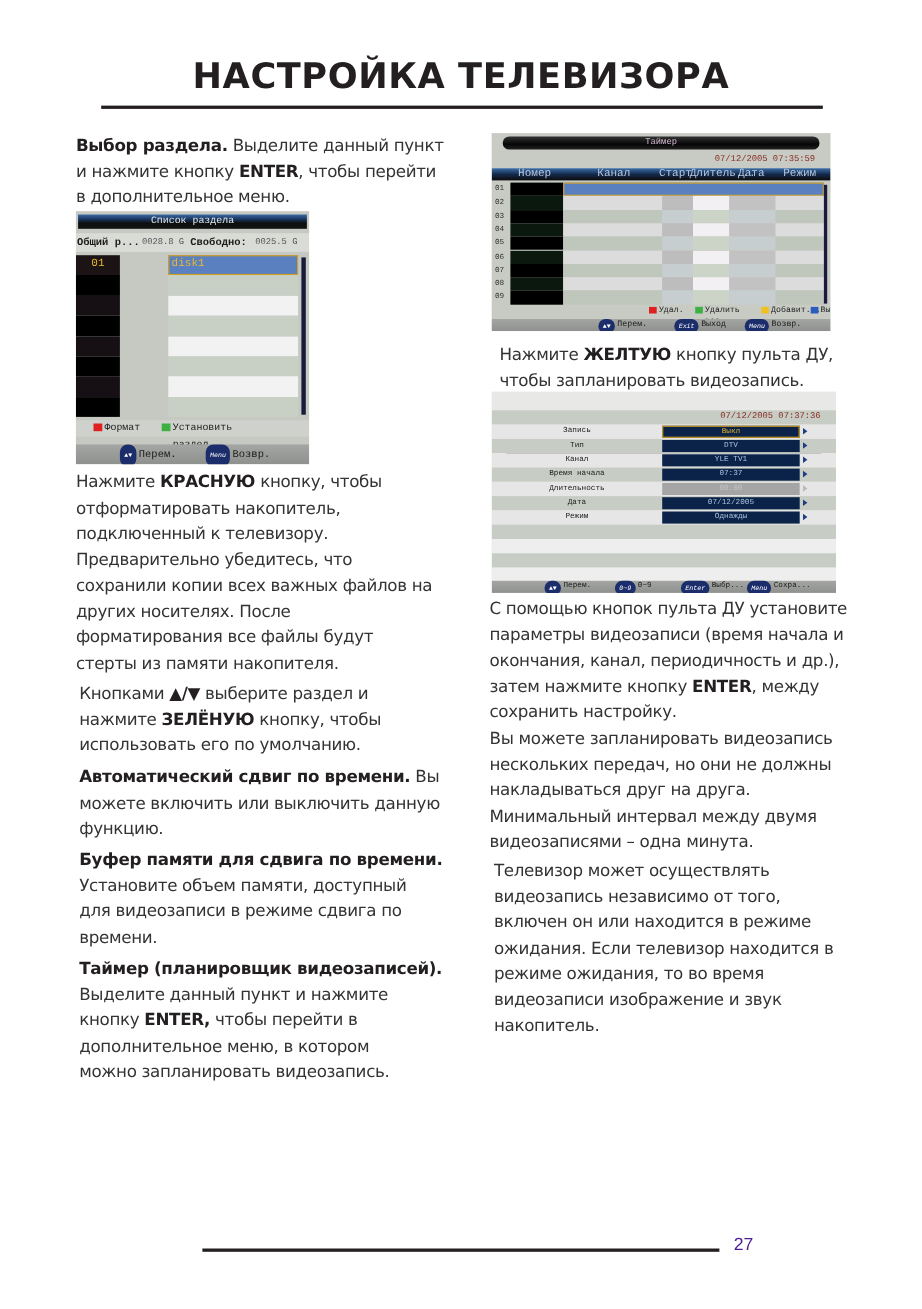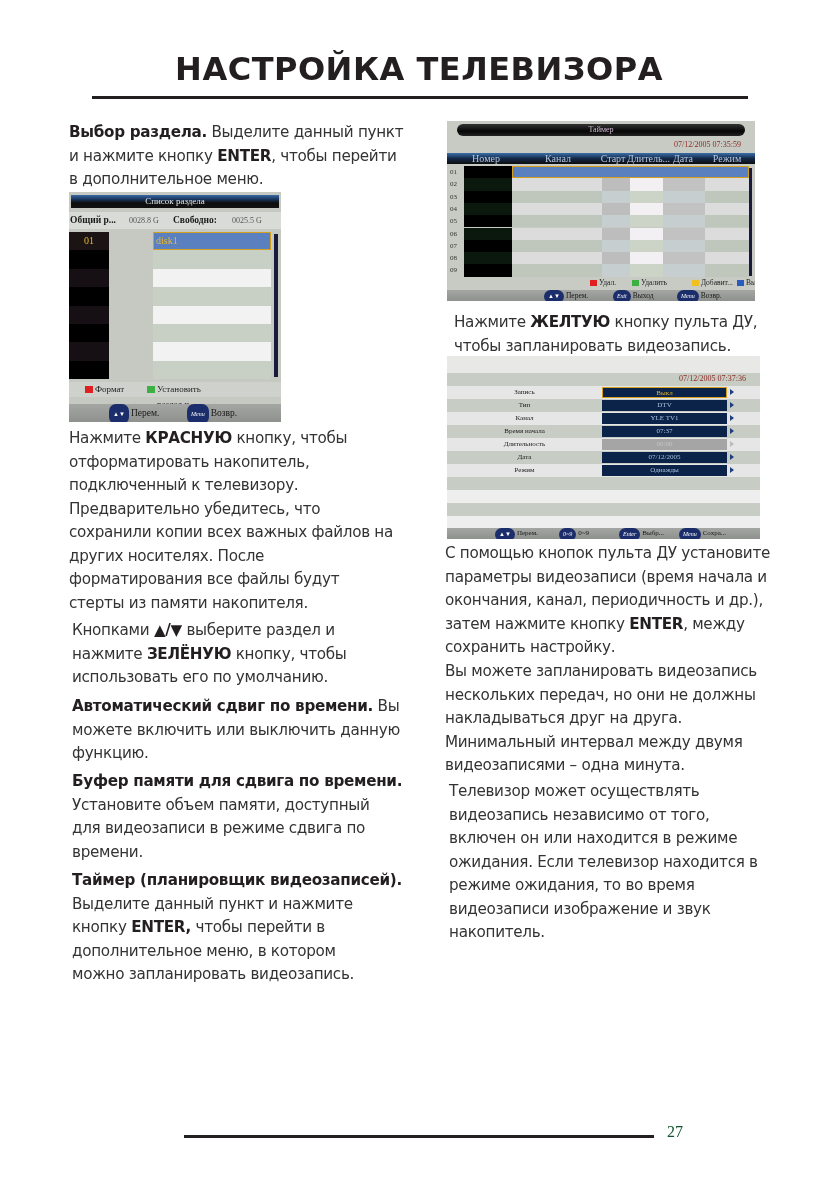--- a/index.html
+++ b/index.html
@@ -13,21 +13,21 @@
     }
     .title-rule { position: absolute; left: 92px; top: 96px; width: 656px; height: 3px; background: #231f20; }
 
     .para {
       position: absolute; font-family: "DejaVu Sans", sans-serif; font-size: 15.2px;
       line-height: 23.5px; color: #333333; letter-spacing: -0.3px;
     }
     .para b { color: #231f20; font-weight: bold; }
 
     
-    .osd { position: absolute; background: #c9cdc5; overflow: hidden; font-family: Liberation Serif, serif; }
+    .osd { position: absolute; background: #c9cdc5; overflow: hidden; font-family: Liberation Mono, monospace; }
 
     
     .pl-title {
       position: absolute; left: 2px; top: 3px; right: 2px; height: 13px;
       background: linear-gradient(#3c6aa6 0%, #1b3a66 30%, #0d0f0f 60%, #111 100%);
       color: #e6e6e6; font-size: 9px; text-align: center; line-height: 13px;
     }
     .pl-info { position: absolute; left: 0; top: 20px; right: 0; height: 17px; background: #d9dcd6; font-size: 9px; line-height: 17px; }
     .pl-info span { position: absolute; }
     .pl-info .lbl { font-weight: bold; color: #1a1a1a; font-size: 9.5px; }
@@ -61,21 +61,21 @@
     .tl-legend span { position: absolute; }
     .tl-legend .sw { width: 7px; height: 6px; }
 
     
     .et-row { position: absolute; left: 0; right: 0; height: 13px; }
     .et-label { position: absolute; left: 0; width: 155px; text-align: center; font-size: 7px; color: #1a1a1a; line-height: 13px; }
     .et-val { position: absolute; left: 155px; width: 125px; top: 1px; height: 11px; background: #0b2348; color: #a8c0dc; font-size: 7px; text-align: center; line-height: 11px; }
     .et-arrow { position: absolute; left: 283px; top: 3px; width: 0; height: 0; border-top: 3px solid transparent; border-bottom: 3px solid transparent; border-left: 4px solid #1d3f80; }
 
     .footer-rule { position: absolute; left: 184px; top: 1135px; width: 470px; height: 3px; background: #231f20; }
-    .page-num { position: absolute; left: 667px; top: 1123px; font-size: 16px; color: #14532d; font-family: Liberation Serif, serif; }
+    .page-num { position: absolute; left: 667px; top: 1123px; font-size: 16px; color: #4c1d95; font-family: Liberation Sans, sans-serif; }
   </style>
 </head>
 <body>
 
 <div class="page-title">НАСТРОЙКА ТЕЛЕВИЗОРА</div>
 <div class="title-rule"></div>
 
 <div class="para" style="left:69px; top:121px;">
   <div><b>Выбор раздела.</b><span> Выделите данный пункт</span></div>
   <div><span>и нажмите кнопку </span><b>ENTER</b><span>, чтобы перейти</span></div>

